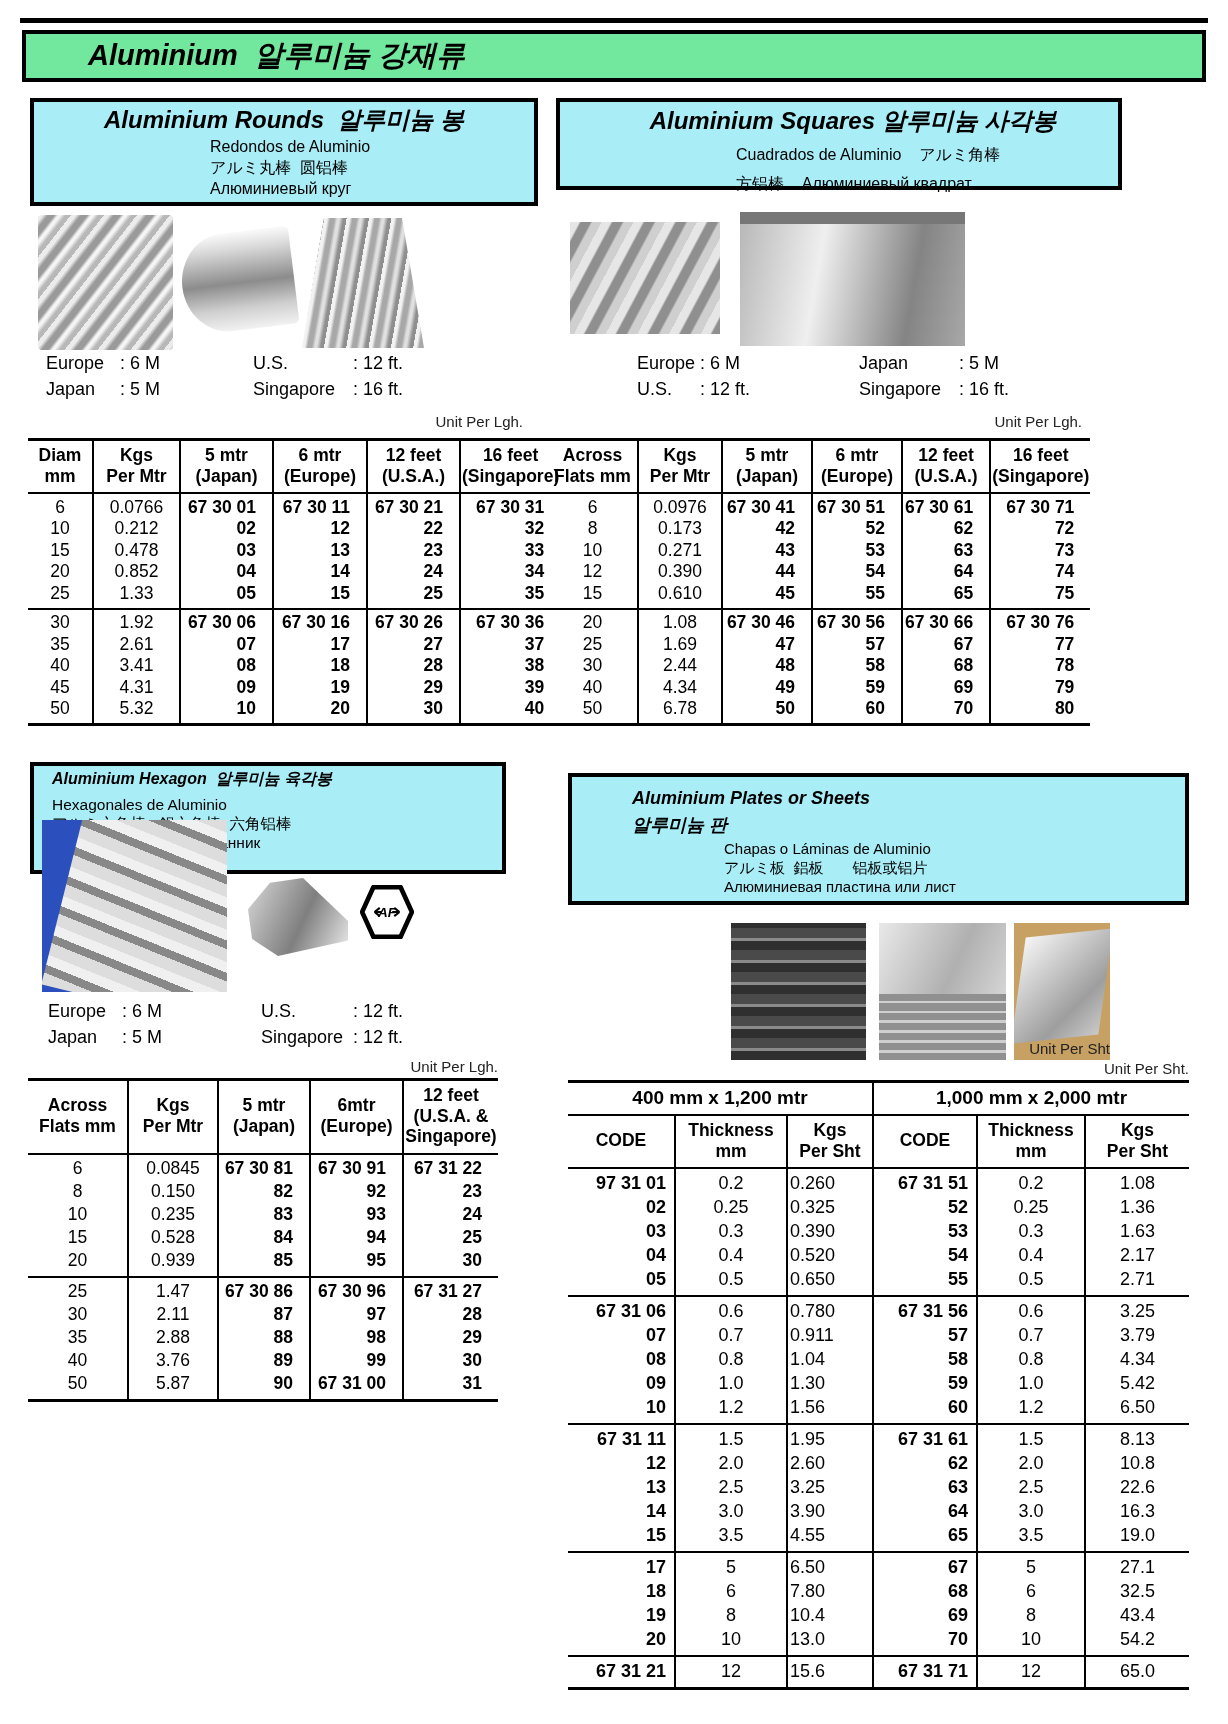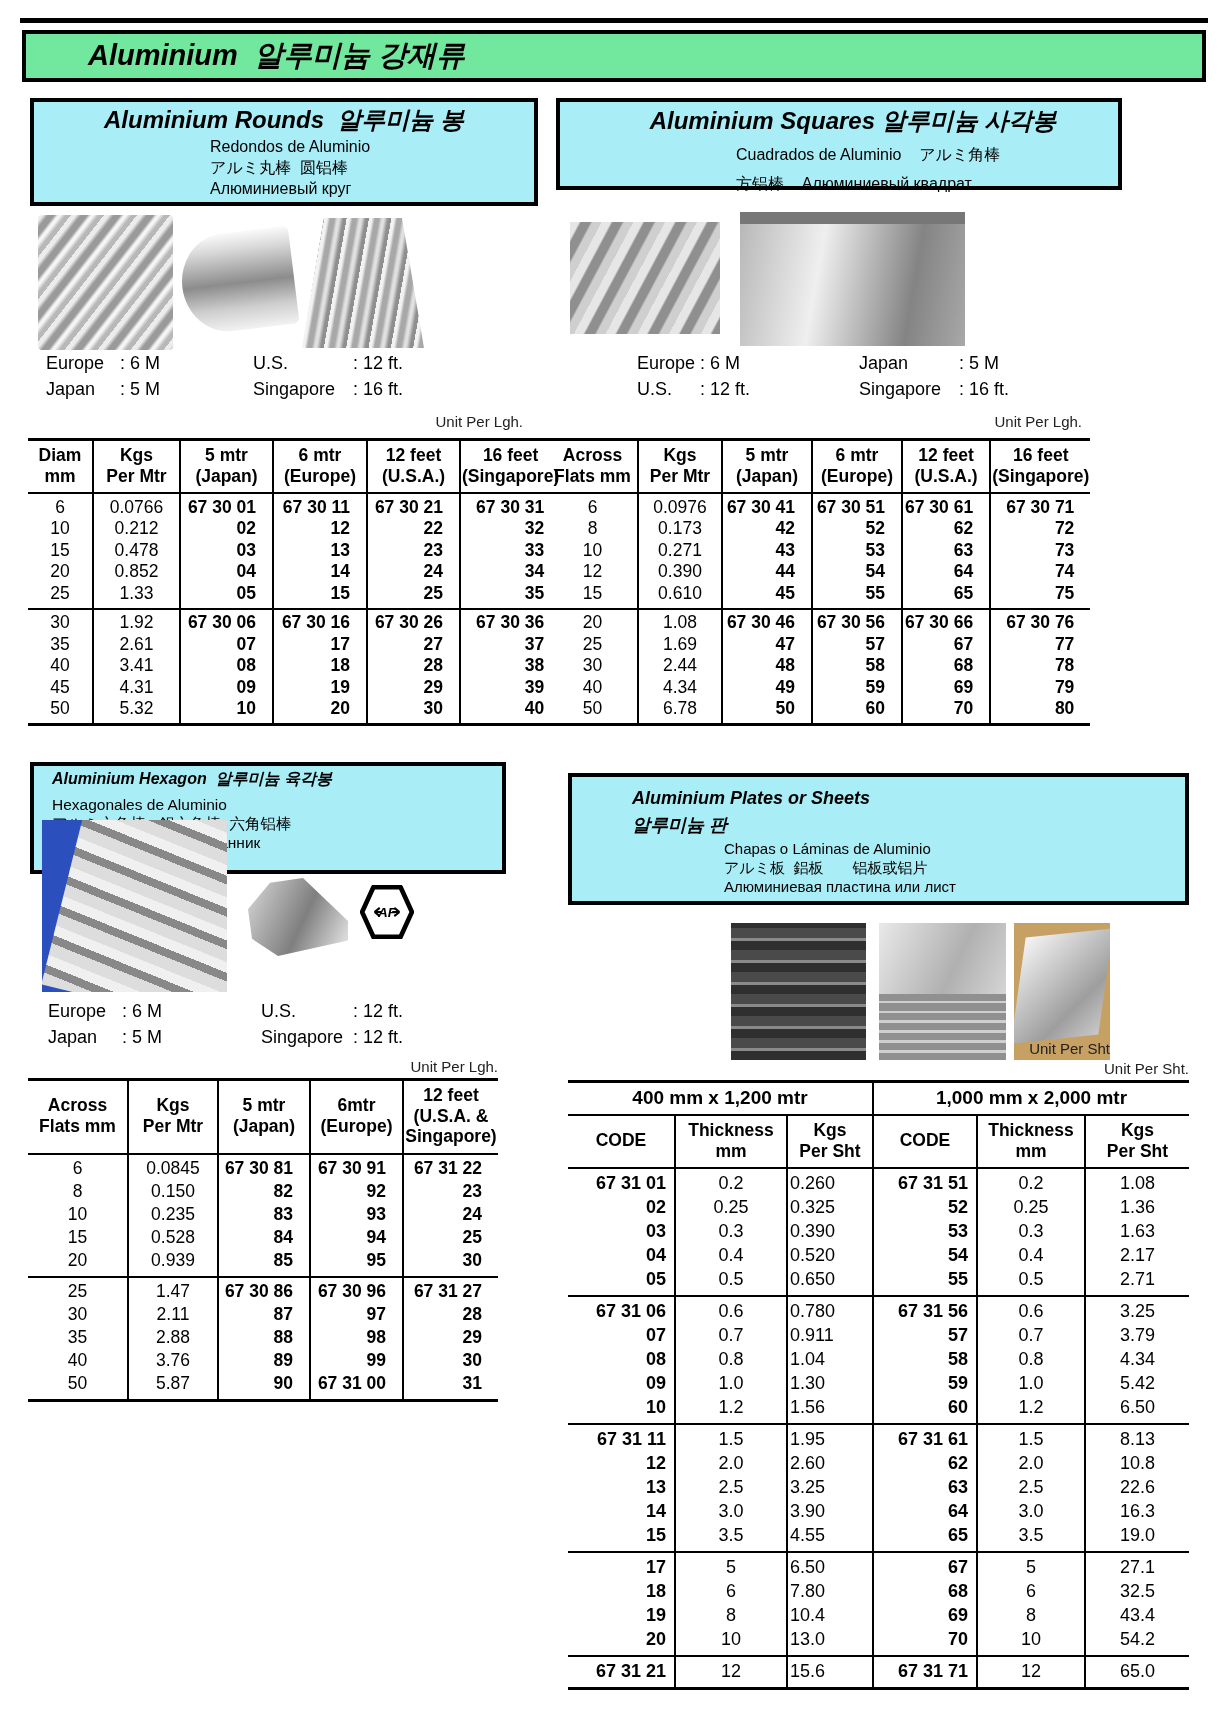--- a/index.html
+++ b/index.html
@@ -569,21 +569,21 @@
 Per Sht</th>
             <th>CODE</th>
             <th>Thickness
 mm</th>
             <th>Kgs
 Per Sht</th>
           </tr>
         </thead>
         <tbody class="grp">
           <tr>
-            <td class="c0 b">67 31 01</td>
+            <td class="c0 b">97 31 01</td>
             <td class="c1">0.2</td>
             <td class="c2">0.260</td>
             <td class="c3 b">67 31 51</td>
             <td class="c4">0.2</td>
             <td class="c5">1.08</td>
           </tr>
           <tr>
             <td class="c0 b">02</td>
             <td class="c1">0.25</td>
             <td class="c2">0.325</td>

